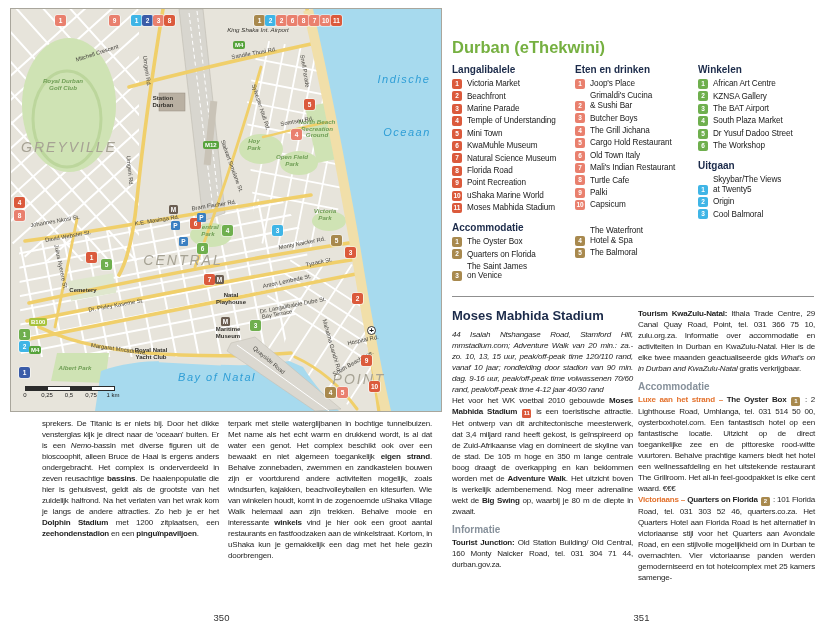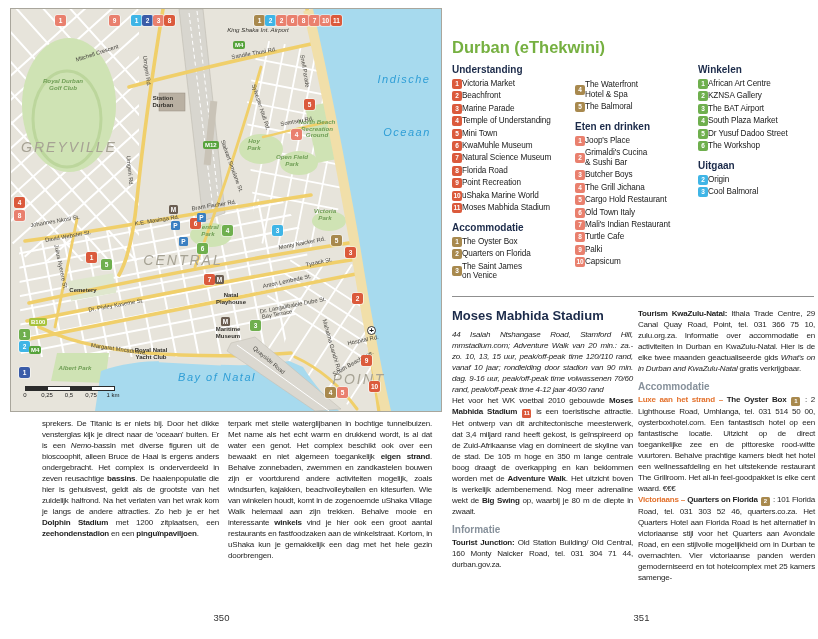--- a/index.html
+++ b/index.html
@@ -42,21 +42,21 @@
   .pageno{position:absolute;top:612px;font-size:9.5px;color:#333;text-align:center}
   #pn350{left:0;width:443px}
   #pn351{left:454px;width:375px}
   
   .rtitle{position:absolute;left:452px;top:38px;font-size:16.5px;font-weight:bold;color:#76B041;margin:0}
   #legend{position:absolute;left:452px;top:64px;width:362px;display:flex;gap:7px}
   .lcol{flex:1;min-width:0}
   .lblock{margin-bottom:9px}
   .lblock.pad{margin-top:16px}
   .lhead{font-size:10px;font-weight:bold;color:#1C2B4A;margin-bottom:4px}
-  .li{display:flex;margin-bottom:2.4px;align-items:center}
+  .li{display:flex;gap:5px;margin-bottom:2.4px;align-items:flex-end}
   .ln{flex:0 0 10px;height:10px;border-radius:2px;color:#fff;font-size:6.5px;font-weight:bold;
       text-align:center;line-height:10px}
   .lt{font-size:8.2px;line-height:9.8px;color:#1a1a1a;letter-spacing:-0.1px;white-space:pre-line}
   .divider{position:absolute;left:452px;top:296px;width:362px;border-top:1px solid #8f8f8f}
   .acol1{position:absolute;left:452px;top:308px;width:181px}
   .acol2{position:absolute;left:638px;top:308px;width:177px}
   .atitle{font-size:13px;font-weight:bold;color:#1C2B4A;margin:0 0 6px 0}
   .addr{font-style:italic}
   .sub{font-size:10px;font-weight:bold;color:#87919B;margin:7px 0 2px 0}
   .mk{display:inline-flex;width:9px;height:9px;border-radius:1.5px;color:#fff;font-size:6px;font-weight:bold;
@@ -265,21 +265,21 @@
   </div>
 <div class="lcol2" id="left-col2">
     <p><span>terpark met steile waterglijbanen in bochtige tunnelbuizen. Met name als het echt warm en drukkend wordt, is al dat water een genot. Het complex beschikt ook over een bewaakt en niet algemeen toegankelijk </span><span class="b">eigen strand</span><span>. Behalve zonnebaden, zwemmen en zandkastelen bouwen zijn er voortdurend andere activiteiten mogelijk, zoals windsurfen, kajakken, beachvolleyballen en kitesurfen. Wie van winkelen houdt, komt in de zogenoemde uShaka Village Walk helemaal aan zijn trekken. Behalve mooie en interessante </span><span class="b">winkels</span><span> vind je hier ook een groot aantal restaurants en fastfoodzaken aan de winkelstraat. Kortom, in uShaka kun je gemakkelijk een dag met het hele gezin doorbrengen.</span></p>
   </div>
 <div class="pageno" id="pn350">350</div>
 
 <h1 class="rtitle">Durban (eThekwini)</h1>
 <div id="legend">
     <div class="lcol">
       <div class="lblock">
-        <div class="lhead">Understanding</div>
+        <div class="lhead">Langalibalele</div>
         <div class="li">
           <span class="ln" style="background: rgb(219, 90, 60);">1</span>
           <span class="lt">Victoria Market</span>
         </div>
         <div class="li">
           <span class="ln" style="background: rgb(219, 90, 60);">2</span>
           <span class="lt">Beachfront</span>
         </div>
         <div class="li">
           <span class="ln" style="background: rgb(219, 90, 60);">3</span>
@@ -329,75 +329,75 @@
           <span class="lt">Quarters on Florida</span>
         </div>
         <div class="li">
           <span class="ln" style="background: rgb(168, 137, 78);">3</span>
           <span class="lt">The Saint James
 on Venice</span>
         </div>
       </div>
     </div>
     <div class="lcol">
+      <div class="lblock">
+        <div class="lhead">Eten en drinken</div>
+        <div class="li">
+          <span class="ln" style="background: rgb(233, 128, 110);">1</span>
+          <span class="lt">Joop's Place</span>
+        </div>
+        <div class="li">
+          <span class="ln" style="background: rgb(233, 128, 110);">2</span>
+          <span class="lt">Grimaldi's Cucina
+&amp; Sushi Bar</span>
+        </div>
+        <div class="li">
+          <span class="ln" style="background: rgb(233, 128, 110);">3</span>
+          <span class="lt">Butcher Boys</span>
+        </div>
+        <div class="li">
+          <span class="ln" style="background: rgb(233, 128, 110);">4</span>
+          <span class="lt">The Grill Jichana</span>
+        </div>
+        <div class="li">
+          <span class="ln" style="background: rgb(233, 128, 110);">5</span>
+          <span class="lt">Cargo Hold Restaurant</span>
+        </div>
+        <div class="li">
+          <span class="ln" style="background: rgb(233, 128, 110);">6</span>
+          <span class="lt">Old Town Italy</span>
+        </div>
+        <div class="li">
+          <span class="ln" style="background: rgb(233, 128, 110);">7</span>
+          <span class="lt">Mali's Indian Restaurant</span>
+        </div>
+        <div class="li">
+          <span class="ln" style="background: rgb(233, 128, 110);">8</span>
+          <span class="lt">Turtle Cafe</span>
+        </div>
+        <div class="li">
+          <span class="ln" style="background: rgb(233, 128, 110);">9</span>
+          <span class="lt">Palki</span>
+        </div>
+        <div class="li">
+          <span class="ln" style="background: rgb(233, 128, 110);">10</span>
+          <span class="lt">Capsicum</span>
+        </div>
+      </div>
       <div class="lblock pad">
         <div class="li">
           <span class="ln" style="background: rgb(168, 137, 78);">4</span>
           <span class="lt">The Waterfront
 Hotel &amp; Spa</span>
         </div>
         <div class="li">
           <span class="ln" style="background: rgb(168, 137, 78);">5</span>
           <span class="lt">The Balmoral</span>
         </div>
       </div>
-      <div class="lblock">
-        <div class="lhead">Eten en drinken</div>
-        <div class="li">
-          <span class="ln" style="background: rgb(233, 128, 110);">1</span>
-          <span class="lt">Joop's Place</span>
-        </div>
-        <div class="li">
-          <span class="ln" style="background: rgb(233, 128, 110);">2</span>
-          <span class="lt">Grimaldi's Cucina
-&amp; Sushi Bar</span>
-        </div>
-        <div class="li">
-          <span class="ln" style="background: rgb(233, 128, 110);">3</span>
-          <span class="lt">Butcher Boys</span>
-        </div>
-        <div class="li">
-          <span class="ln" style="background: rgb(233, 128, 110);">4</span>
-          <span class="lt">The Grill Jichana</span>
-        </div>
-        <div class="li">
-          <span class="ln" style="background: rgb(233, 128, 110);">5</span>
-          <span class="lt">Cargo Hold Restaurant</span>
-        </div>
-        <div class="li">
-          <span class="ln" style="background: rgb(233, 128, 110);">6</span>
-          <span class="lt">Old Town Italy</span>
-        </div>
-        <div class="li">
-          <span class="ln" style="background: rgb(233, 128, 110);">7</span>
-          <span class="lt">Mali's Indian Restaurant</span>
-        </div>
-        <div class="li">
-          <span class="ln" style="background: rgb(233, 128, 110);">8</span>
-          <span class="lt">Turtle Cafe</span>
-        </div>
-        <div class="li">
-          <span class="ln" style="background: rgb(233, 128, 110);">9</span>
-          <span class="lt">Palki</span>
-        </div>
-        <div class="li">
-          <span class="ln" style="background: rgb(233, 128, 110);">10</span>
-          <span class="lt">Capsicum</span>
-        </div>
-      </div>
     </div>
     <div class="lcol">
       <div class="lblock">
         <div class="lhead">Winkelen</div>
         <div class="li">
           <span class="ln" style="background: rgb(111, 175, 78);">1</span>
           <span class="lt">African Art Centre</span>
         </div>
         <div class="li">
           <span class="ln" style="background: rgb(111, 175, 78);">2</span>
@@ -415,20 +415,25 @@
           <span class="ln" style="background: rgb(111, 175, 78);">5</span>
           <span class="lt">Dr Yusuf Dadoo Street</span>
         </div>
         <div class="li">
           <span class="ln" style="background: rgb(111, 175, 78);">6</span>
           <span class="lt">The Workshop</span>
         </div>
       </div>
       <div class="lblock">
         <div class="lhead">Uitgaan</div>
+        <div class="li">
+          <span class="ln" style="background: rgb(63, 181, 230);">1</span>
+          <span class="lt">Skyybar/The Views
+at Twenty5</span>
+        </div>
         <div class="li">
           <span class="ln" style="background: rgb(63, 181, 230);">2</span>
           <span class="lt">Origin</span>
         </div>
         <div class="li">
           <span class="ln" style="background: rgb(63, 181, 230);">3</span>
           <span class="lt">Cool Balmoral</span>
         </div>
       </div>
     </div>

